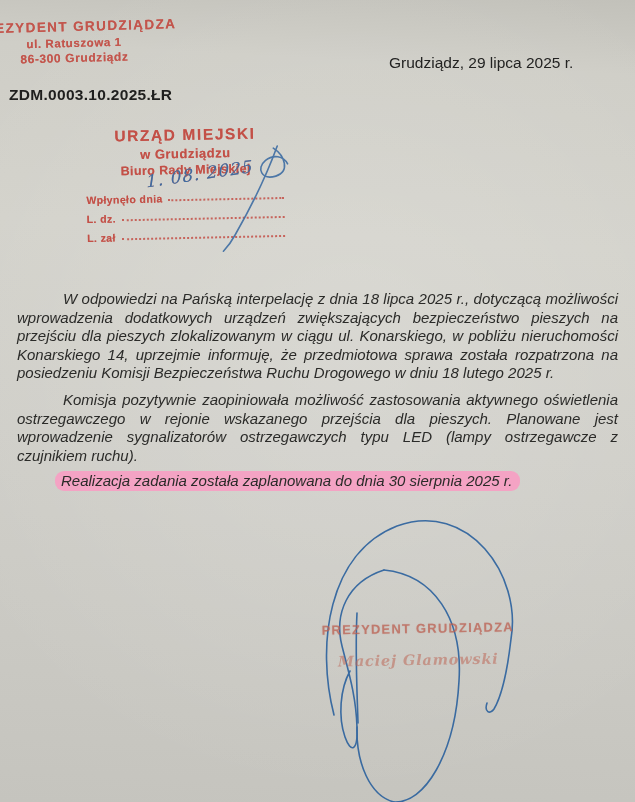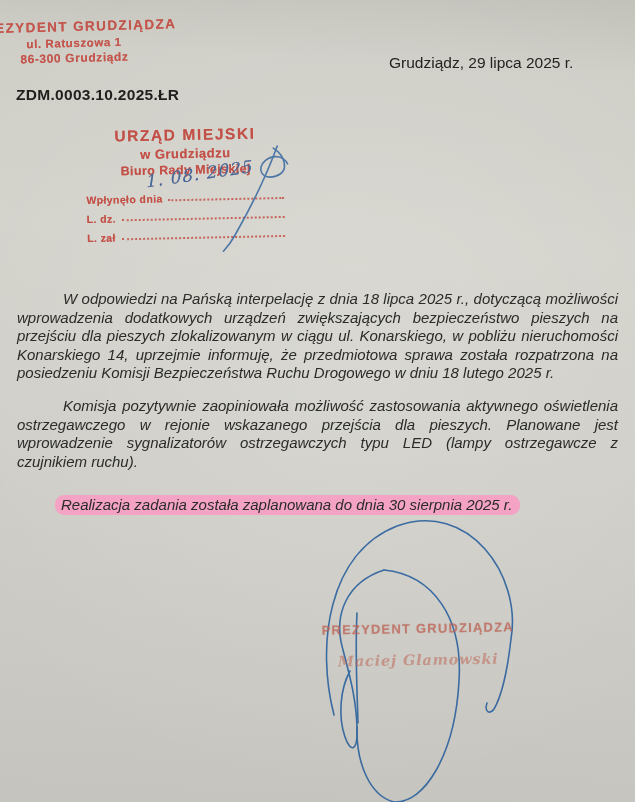--- a/index.html
+++ b/index.html
@@ -18,21 +18,21 @@
     position:absolute;left:-26px;top:19px;width:200px;
     text-align:center;color:var(--stamp-red,#c2453c);
     transform:rotate(-1.5deg);opacity:.88;
     text-shadow:0 0 .6px rgba(194,69,60,.7);
   }
   .sender-stamp .l1{font-size:13.5px;font-weight:bold;letter-spacing:1.4px;white-space:nowrap;}
   .sender-stamp .l2{font-size:11.5px;font-weight:bold;margin-top:3px;letter-spacing:.6px;}
   .sender-stamp .l3{font-size:12px;font-weight:bold;margin-top:2px;letter-spacing:.6px;}
 
   
-  .ref-number{position:absolute;left:16px;top:86px;font-size:15.5px;font-weight:bold;color:#1f1f1e;letter-spacing:.3px;}
+  .ref-number{position:absolute;left:9px;top:86px;font-size:15.5px;font-weight:bold;color:#1f1f1e;letter-spacing:.3px;}
   .date-line{position:absolute;left:389px;top:54px;font-size:15.5px;font-weight:normal;color:#232322;}
 
   
   .receipt-stamp{
     position:absolute;left:86px;top:126px;width:200px;
     color:var(--stamp-red,#c2453c);transform:rotate(-1.2deg);opacity:.92;
     text-shadow:0 0 .5px rgba(194,69,60,.6);
   }
   .receipt-stamp .office{font-size:15.5px;font-weight:bold;letter-spacing:1.6px;text-align:center;white-space:nowrap;}
   .receipt-stamp .city{font-size:13px;font-weight:bold;text-align:center;margin-top:2px;letter-spacing:.5px;}
@@ -50,22 +50,22 @@
   
   .addressee{position:absolute;left:404px;top:155px;font-size:15.5px;font-weight:bold;color:#232322;line-height:20px;}
 
   
   .letter-body{
     position:absolute;left:17px;top:290px;width:601px;
     font-size:15px;line-height:18.6px;color:#2b2b29;
     text-align:justify;
   }
   .letter-body p{margin:0;text-indent:46px;font-style:italic;}
-  .letter-body p.p2{margin-top:14px;}
-  .letter-body p.p3{margin-top:25px;text-indent:38px;}
+  .letter-body p.p2{margin-top:8px;}
+  .letter-body p.p3{margin-top:7px;text-indent:38px;}
   .letter-body mark{
     background:var(--highlight-pink,#f4a3c4);
     color:#2b2b29;padding:1px 8px 2px 6px;border-radius:9px;
     box-decoration-break:clone;
   }
 
   
   .signature-svg{position:absolute;left:300px;top:513px;}
   .president-stamp{
     position:absolute;left:318px;top:621px;width:200px;text-align:center;

